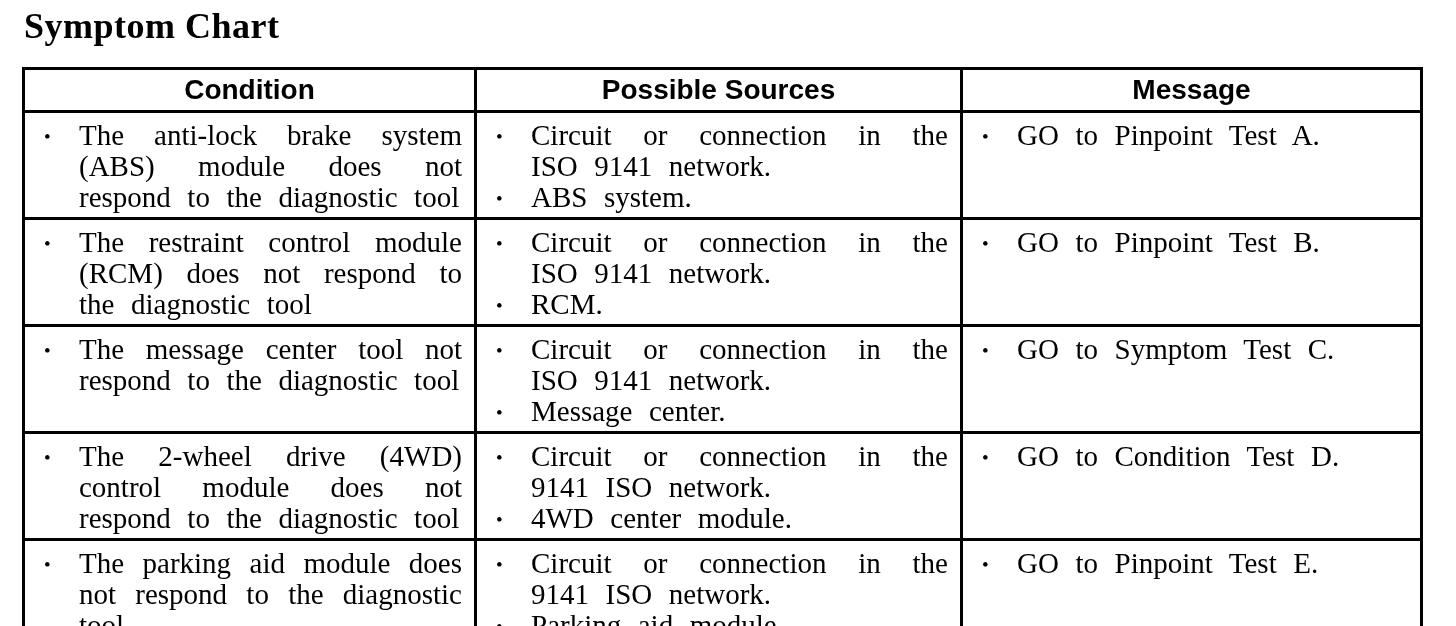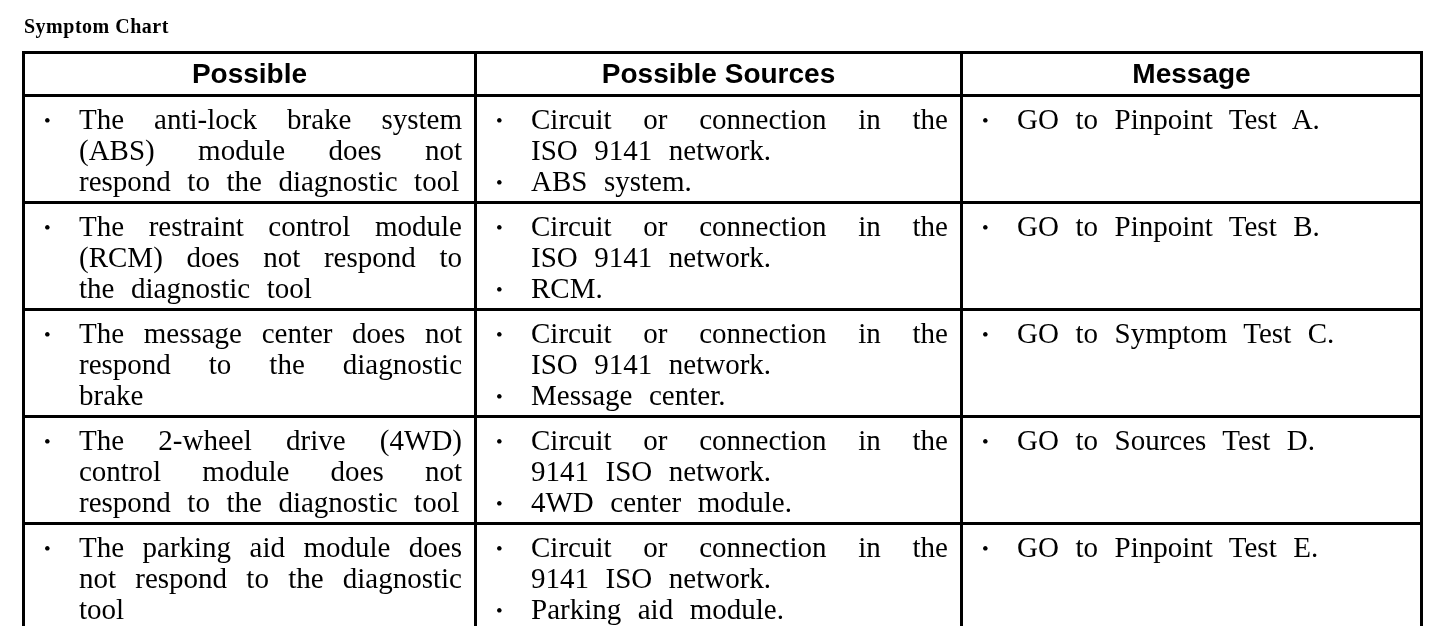--- a/index.html
+++ b/index.html
@@ -8,23 +8,23 @@
     width: 1456px; height: 626px;
     background: #ffffff;
     color: #000000;
     font-family: "Liberation Serif", serif;
     overflow: hidden;
   }
   .page { padding: 10px 0 0 22px; }
   .title {
     font-family: "Liberation Serif", serif;
     font-weight: bold;
-    font-size: 20px;
+    font-size: 36px;
     letter-spacing: 0.5px;
-    margin: 0 0 8px 2px;
+    margin: 0 0 24px 2px;
     line-height: 33px;
   }
   table.symptom-table {
     border-collapse: collapse;
     width: 1398px;
     table-layout: fixed;
   }
   .symptom-table th, .symptom-table td {
     border: 3px solid #000000;
   }
@@ -70,21 +70,21 @@
   <h1 class="title">Symptom Chart</h1>
 
   <table class="symptom-table">
     <colgroup>
       <col class="col-condition">
         <col class="col-sources">
         <col class="col-action">
     </colgroup>
     <thead>
       <tr>
-        <th>Possible</th>
+        <th>Condition</th>
         <th>Possible Sources</th>
         <th>Message</th>
       </tr>
     </thead>
     <tbody>
 
       <tr>
         <td>
           <div class="bullet-item">
             <span class="bullet">•</span>
@@ -131,21 +131,21 @@
             <span class="bullet">•</span>
             <div class="btext">GO to Pinpoint Test B.</div>
           </div>
         </td>
       </tr>
 
       <tr>
         <td>
           <div class="bullet-item">
             <span class="bullet">•</span>
-            <div class="btext">The message center does not respond to the diagnostic brake</div>
+            <div class="btext">The message center tool not respond to the diagnostic tool</div>
           </div>
         </td>
         <td>
           <div class="bullet-item">
             <span class="bullet">•</span>
             <div class="btext">Circuit or connection in the ISO 9141 network.</div>
           </div>
           <div class="bullet-item">
             <span class="bullet">•</span>
             <div class="btext">Message center.</div>
@@ -172,21 +172,21 @@
             <div class="btext">Circuit or connection in the 9141 ISO network.</div>
           </div>
           <div class="bullet-item">
             <span class="bullet">•</span>
             <div class="btext">4WD center module.</div>
           </div>
         </td>
         <td>
           <div class="bullet-item">
             <span class="bullet">•</span>
-            <div class="btext">GO to Sources Test D.</div>
+            <div class="btext">GO to Condition Test D.</div>
           </div>
         </td>
       </tr>
 
       <tr>
         <td>
           <div class="bullet-item">
             <span class="bullet">•</span>
             <div class="btext">The parking aid module does not respond to the diagnostic tool</div>
           </div>

